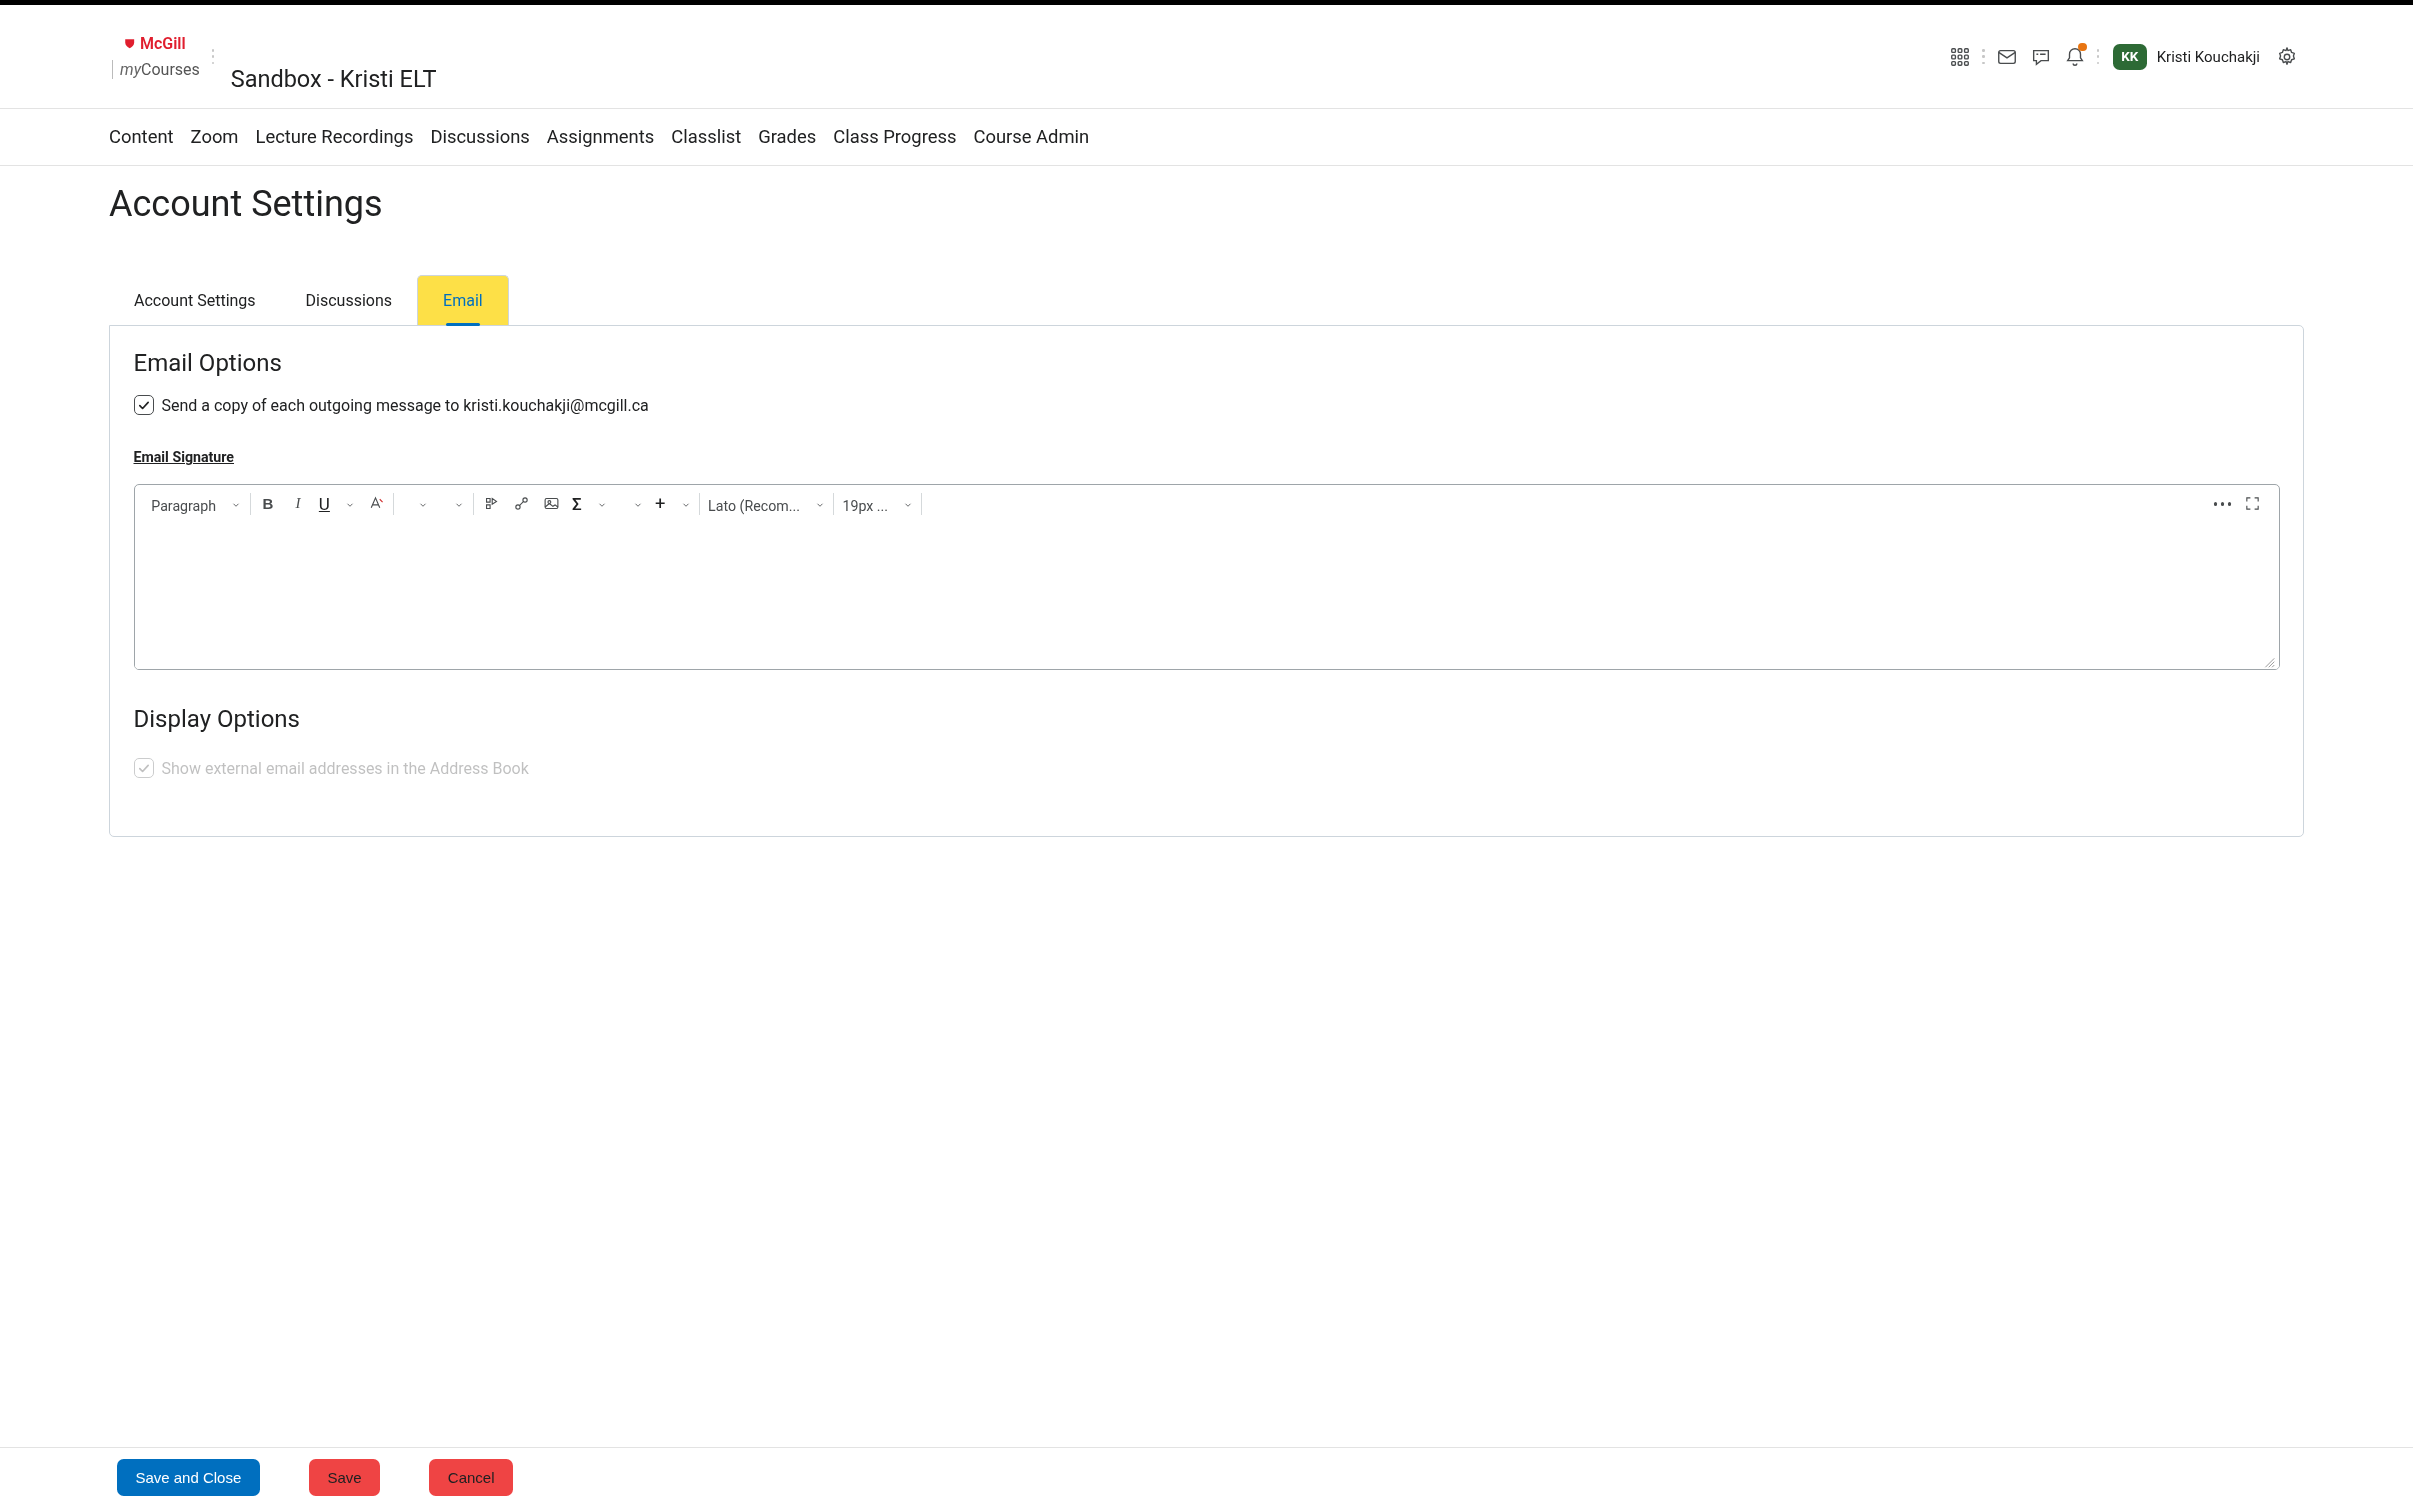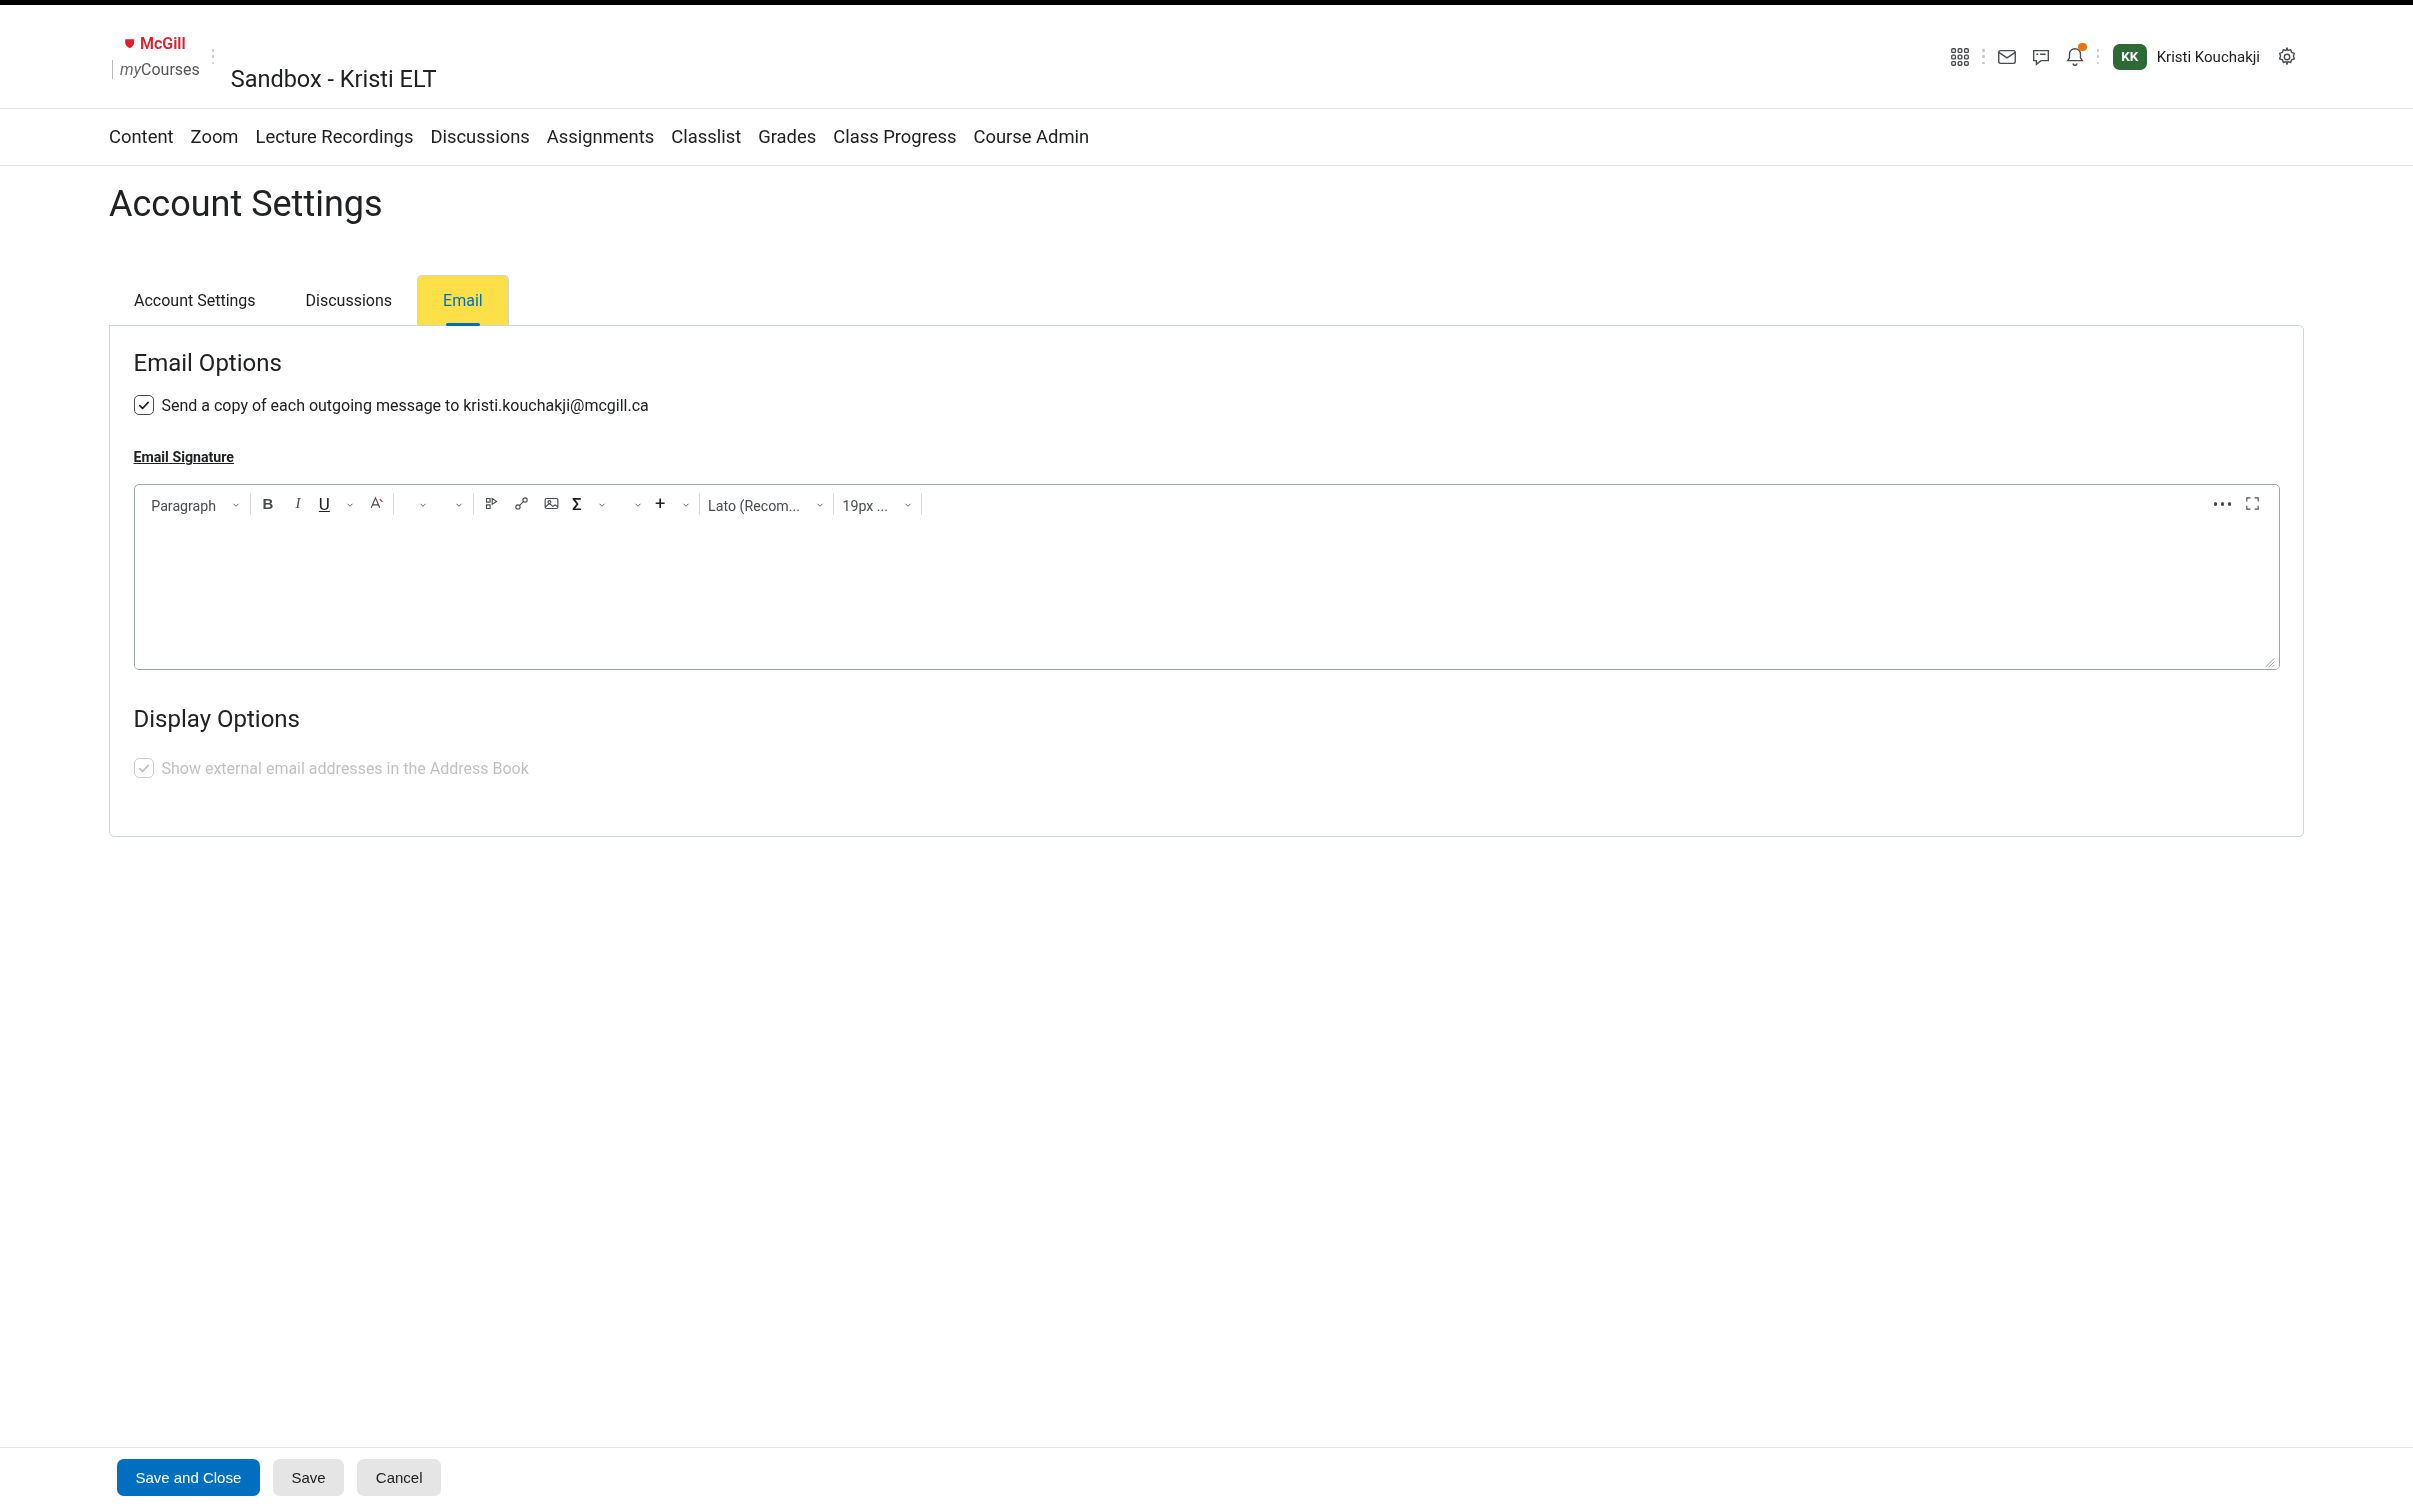--- a/index.html
+++ b/index.html
@@ -289,21 +289,21 @@
       gap: 13.4px;
     }
     .btn {
       padding: 10px 18.4px;
       border-radius: 6.7px;
       font-size: 15px;
       cursor: pointer;
       border: none;
     }
     .btn.primary { background: #006fbf; color: #fff; }
-    .btn.secondary { background: #e5e5e5; color: #202122; }
+    .btn.secondary { background: #ef4444; color: #202122; margin-left: 36px; }
     .kebab-hdots {
       display: inline-flex;
       gap: 3.4px;
     }
     .kebab-hdots span {
       width: 3.4px;
       height: 3.4px;
       border-radius: 50%;
       background: #494c4e;
     }

